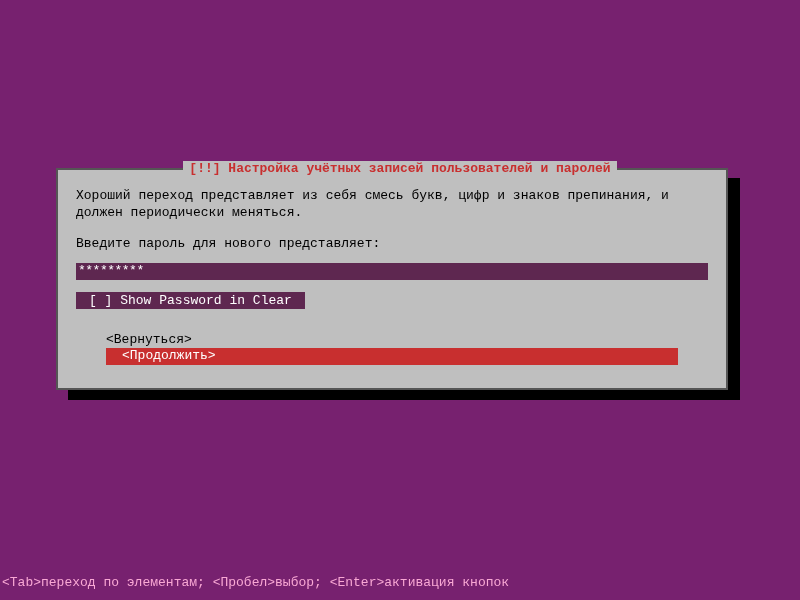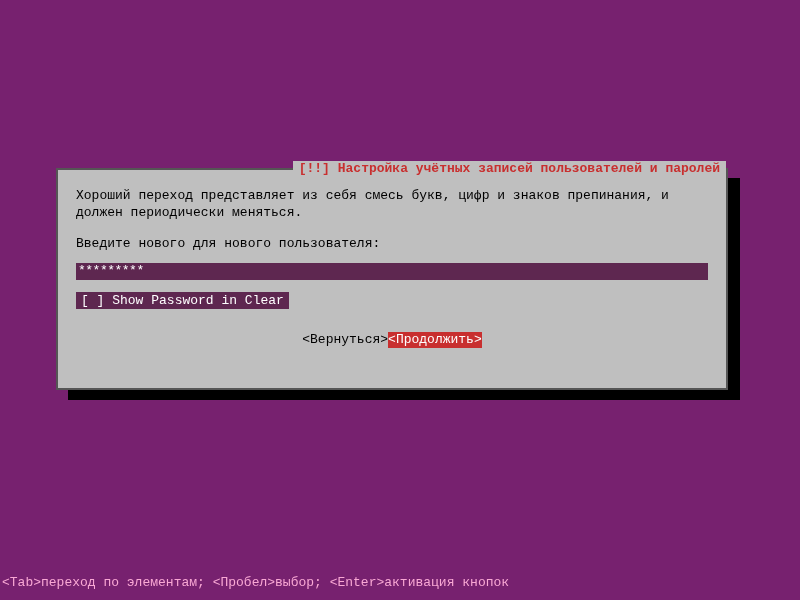--- a/index.html
+++ b/index.html
@@ -26,21 +26,21 @@
     width: 672px;
     height: 222px;
     background: #bfbfbf;
     border: 2px solid #555;
   }
   .dialog-title-wrap {
     position: absolute;
     top: -9px;
     left: 16px;
     right: 0;
-    text-align: right;
+    text-align: center;
   }
   .dialog-title {
     display: inline-block;
     background: #bfbfbf;
     padding: 0 6px;
     color: #c82f2f;
     font-weight: bold;
   }
   .dialog-body {
     padding: 18px 18px 14px 18px;
@@ -58,56 +58,57 @@
     border: none;
     font-family: inherit;
     font-size: inherit;
     letter-spacing: -0.5px;
   }
   .spacer { height: 12px; }
   .checkbox-row {
     display: inline-block;
     background: #5e2750;
     color: #fff;
-    padding: 0 5px;
+    padding: 0 13px;
     height: 17px;
     line-height: 17px;
   }
   .button-row {
     display: flex;
-    justify-content: center;
+    justify-content: flex-end;
     margin-top: 22px;
     padding: 0 30px 0 30px;
+    flex-direction: column;
   }
   .btn-back { color: #000; }
   .btn-continue {
     background: #c82f2f;
     color: #fff;
-    padding: 0 0;
+    padding: 0 16px;
   }
   .footer {
     position: absolute;
     left: 2px;
     bottom: 8px;
     color: #f9a8d4;
     white-space: pre;
   }
 </style>
 </head>
 <body>
 
 <div class="dialog-shadow"></div>
 
 <div class="dialog">
   <div class="dialog-title-wrap">
     <span class="dialog-title">[!!] Настройка учётных записей пользователей и паролей</span>
   </div>
   <div class="dialog-body">
     <div class="desc">Хороший переход представляет из себя смесь букв, цифр и знаков препинания, и должен периодически меняться.</div>
-    <div class="prompt">Введите нового для нового пользователя:</div>
+    <div class="prompt">Введите пароль для нового представляет:</div>
     <div class="password-field">*********</div>
     <div class="spacer"></div>
     <div class="checkbox-row">
       <span>[ ]</span>
       <span>Show Password in Clear</span>
     </div>
     <div class="button-row">
       <span class="btn-back">&lt;Вернуться&gt;</span>
       <span class="btn-continue">&lt;Продолжить&gt;</span>
     </div>

